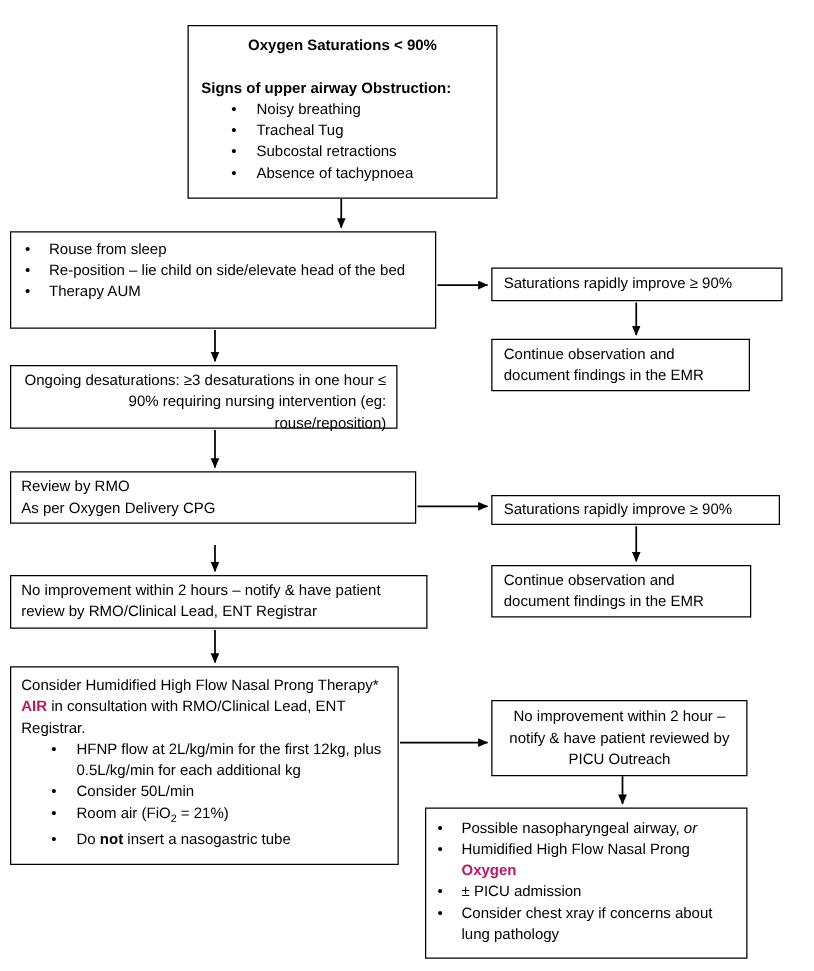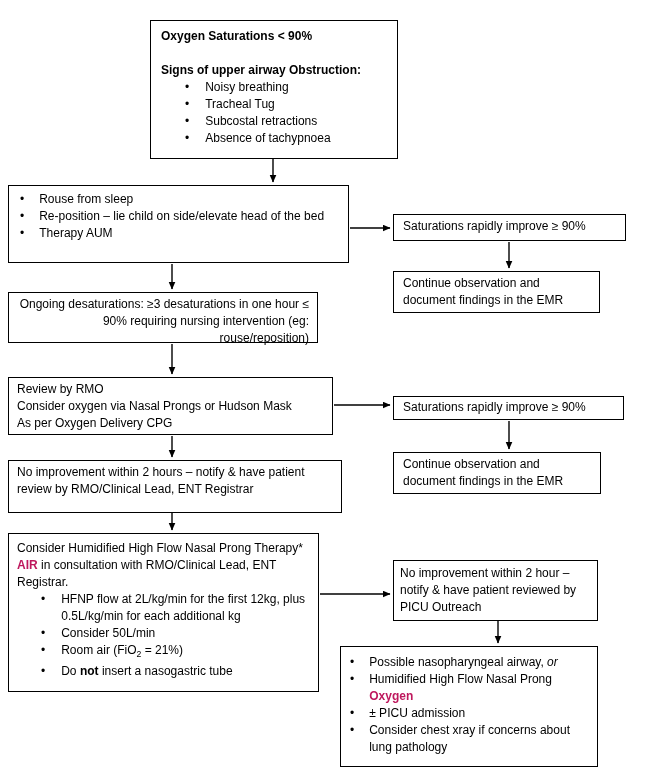--- a/index.html
+++ b/index.html
@@ -18,34 +18,34 @@
   .box{
     position:absolute;
     border:1.5px solid #000;
     background:#fff;
     box-sizing:border-box;
     padding:6px 8px;
   }
   .bold{font-weight:bold;}
   .italic{font-style:italic;}
   .red{color:#be185d;font-weight:bold;}
-  .center{text-align:left;}
+  .center{text-align:center;}
   sub{font-size:0.72em;}
   .li{display:flex;align-items:flex-start;}
   .li .dot{flex:0 0 auto;line-height:17px;}
   .ind1 > .dot{margin-left:3px;margin-right:15px;}
   .ind2 > .dot{margin-left:24px;margin-right:16px;}
   .gap{height:17px;}
 
   
   #n-start   {left:150px;top:20px; width:248px;height:139px;padding:7px 10px;}
   #n-assess  {left:8px;  top:185px;width:341px;height:78px; padding:5px 8px;}
   #n-ongoing {left:8px;  top:292px;width:310px;height:51px; padding:3px 8px;text-align:right;}
-  #n-review  {left:8px;  top:377px;width:325px;height:58px; padding:3px 8px;}
-  #n-notify  {left:8px;  top:460px;width:334px;height:53px; padding:3px 8px;}
+  #n-review  {left:8px;  top:377px;width:325px;height:42px; padding:3px 8px;}
+  #n-notify  {left:8px;  top:460px;width:334px;height:43px; padding:3px 8px;}
   #n-hfnp    {left:8px;  top:533px;width:311px;height:159px;padding:6px 8px;}
   #n-sat1    {left:393px;top:214px;width:233px;height:27px; padding:3px 9px;}
   #n-emr1    {left:393px;top:271px;width:207px;height:42px; padding:3px 9px;}
   #n-sat2    {left:393px;top:396px;width:231px;height:24px; padding:2px 9px;}
   #n-emr2    {left:393px;top:452px;width:208px;height:42px; padding:3px 9px;}
   #n-picu    {left:393px;top:560px;width:205px;height:61px; padding:4px 6px;}
   #n-final   {left:340px;top:646px;width:258px;height:121px;padding:7px 6px;}
 </style>
 </head>
 <body>
@@ -107,21 +107,20 @@
         <span>Therapy AUM</span>
       </div>
   </div>
 
   <div class="box" id="n-ongoing">
     <span>Ongoing desaturations: ≥3 desaturations in one hour ≤ 90% requiring nursing intervention (eg: rouse/reposition)</span>
   </div>
 
   <div class="box" id="n-review">
     <div>Review by RMO</div>
-    <div>Consider oxygen via Nasal Prongs or Hudson Mask</div>
     <div>As per Oxygen Delivery CPG</div>
   </div>
 
   <div class="box" id="n-notify">
     <span>No improvement within 2 hours – notify &amp; have patient review by RMO/Clinical Lead, ENT Registrar</span>
   </div>
 
   <div class="box" id="n-hfnp">
     <div><span>Consider Humidified High Flow Nasal Prong Therapy* </span><span class="red">AIR</span><span> in consultation with RMO/Clinical Lead, ENT Registrar.</span></div>
     <div class="li ind2">

